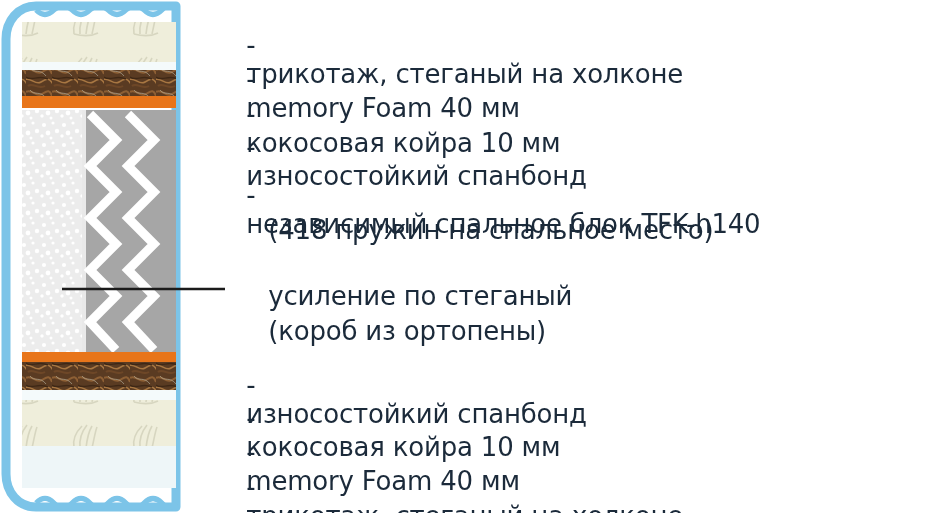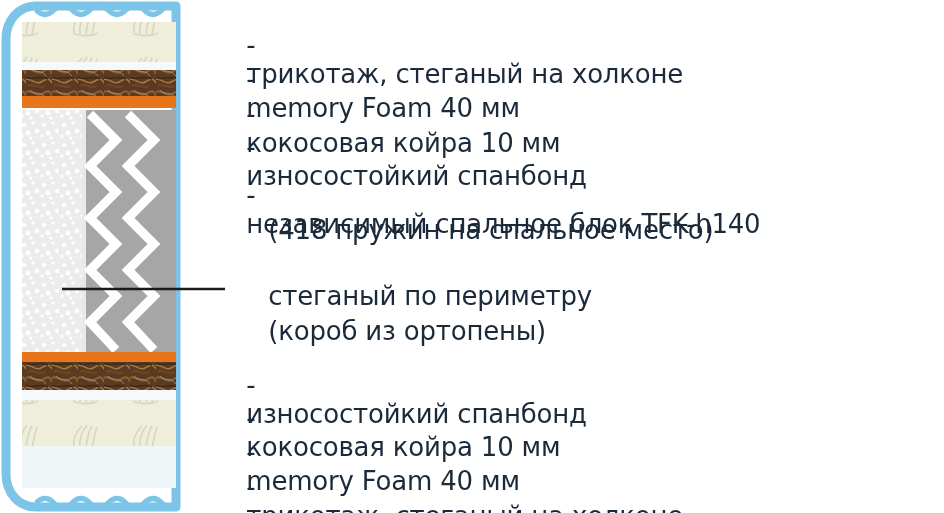--- a/index.html
+++ b/index.html
@@ -141,21 +141,21 @@
 
   <div class="label" style="left:214px; top:152px;">
     <span class="dash">-</span>
     <span>независимый спальное блок TFK-h140</span>
   </div>
   <div class="label" style="left:236px; top:187px;">
     <span>(418 пружин на спальное место)</span>
   </div>
 
   <div class="label" style="left:236px; top:253px;">
-    <span>стеганый по периметру</span>
+    <span>усиление по стеганый</span>
   </div>
   <div class="label" style="left:236px; top:288px;text-align:right;">
     <span>(короб из ортопены)</span>
   </div>
 
   <div class="label" style="left:214px; top:342px;">
     <span class="dash">-</span>
     <span>износостойкий спанбонд</span>
   </div>
 

